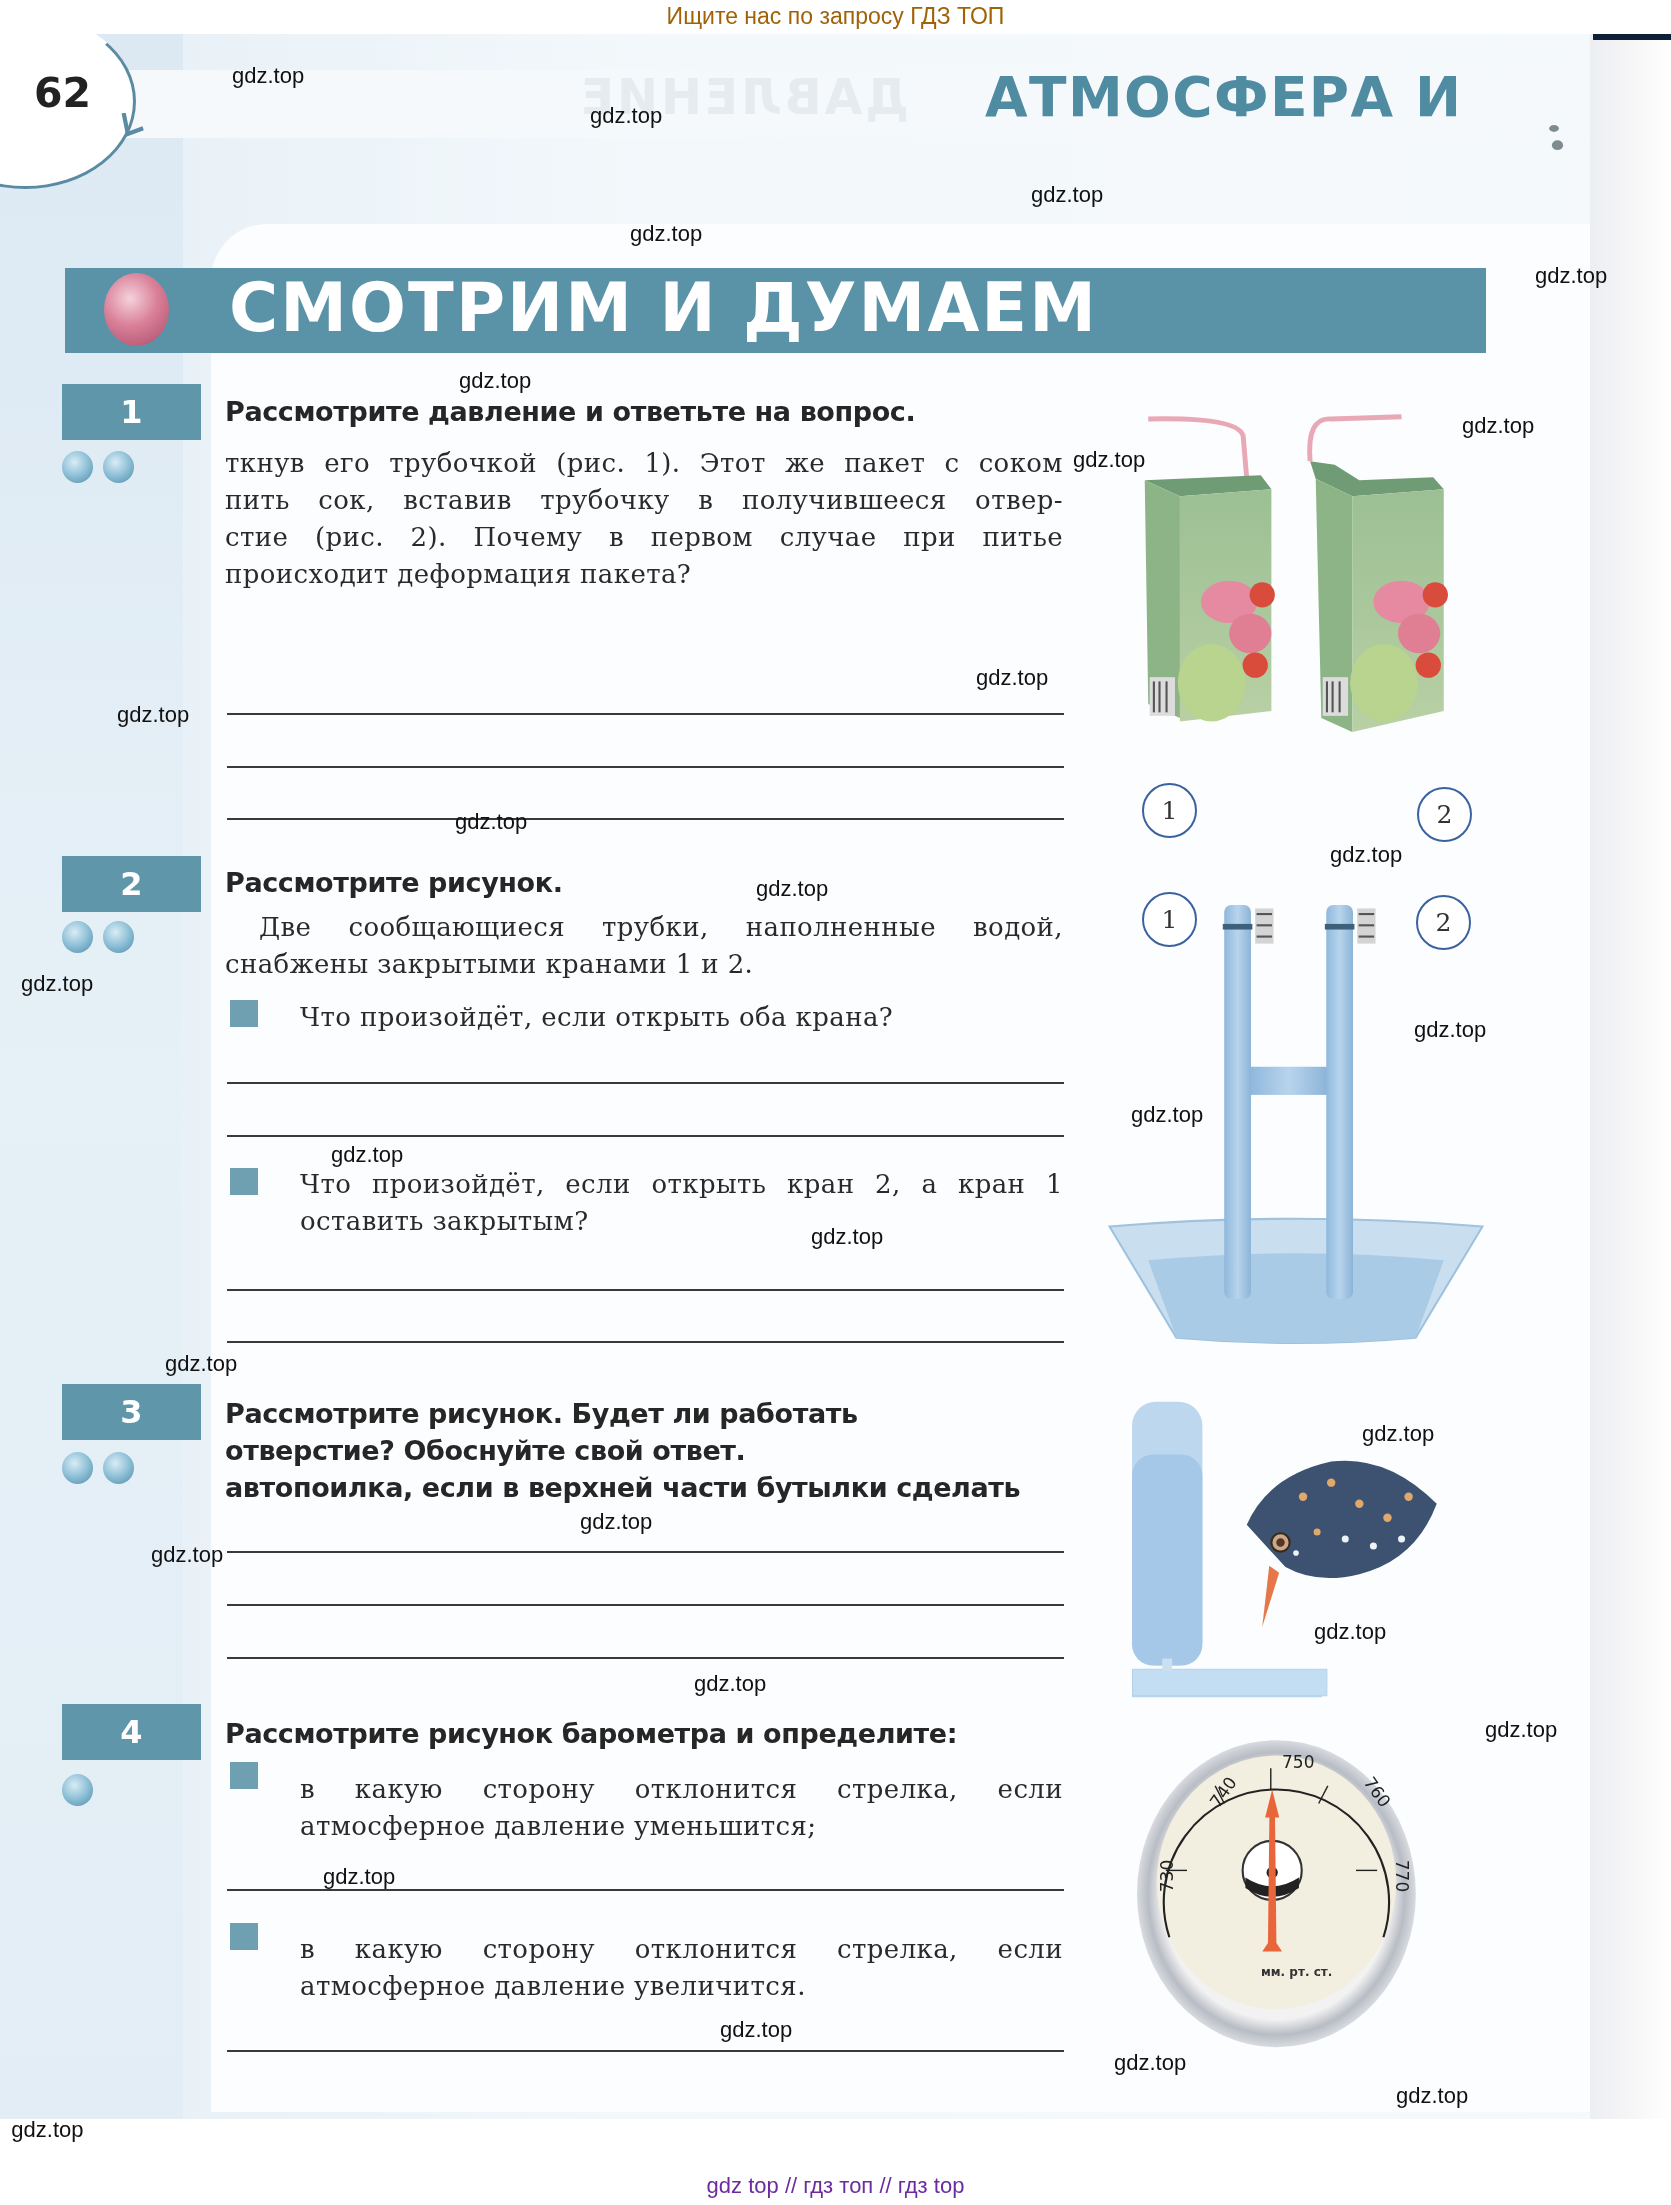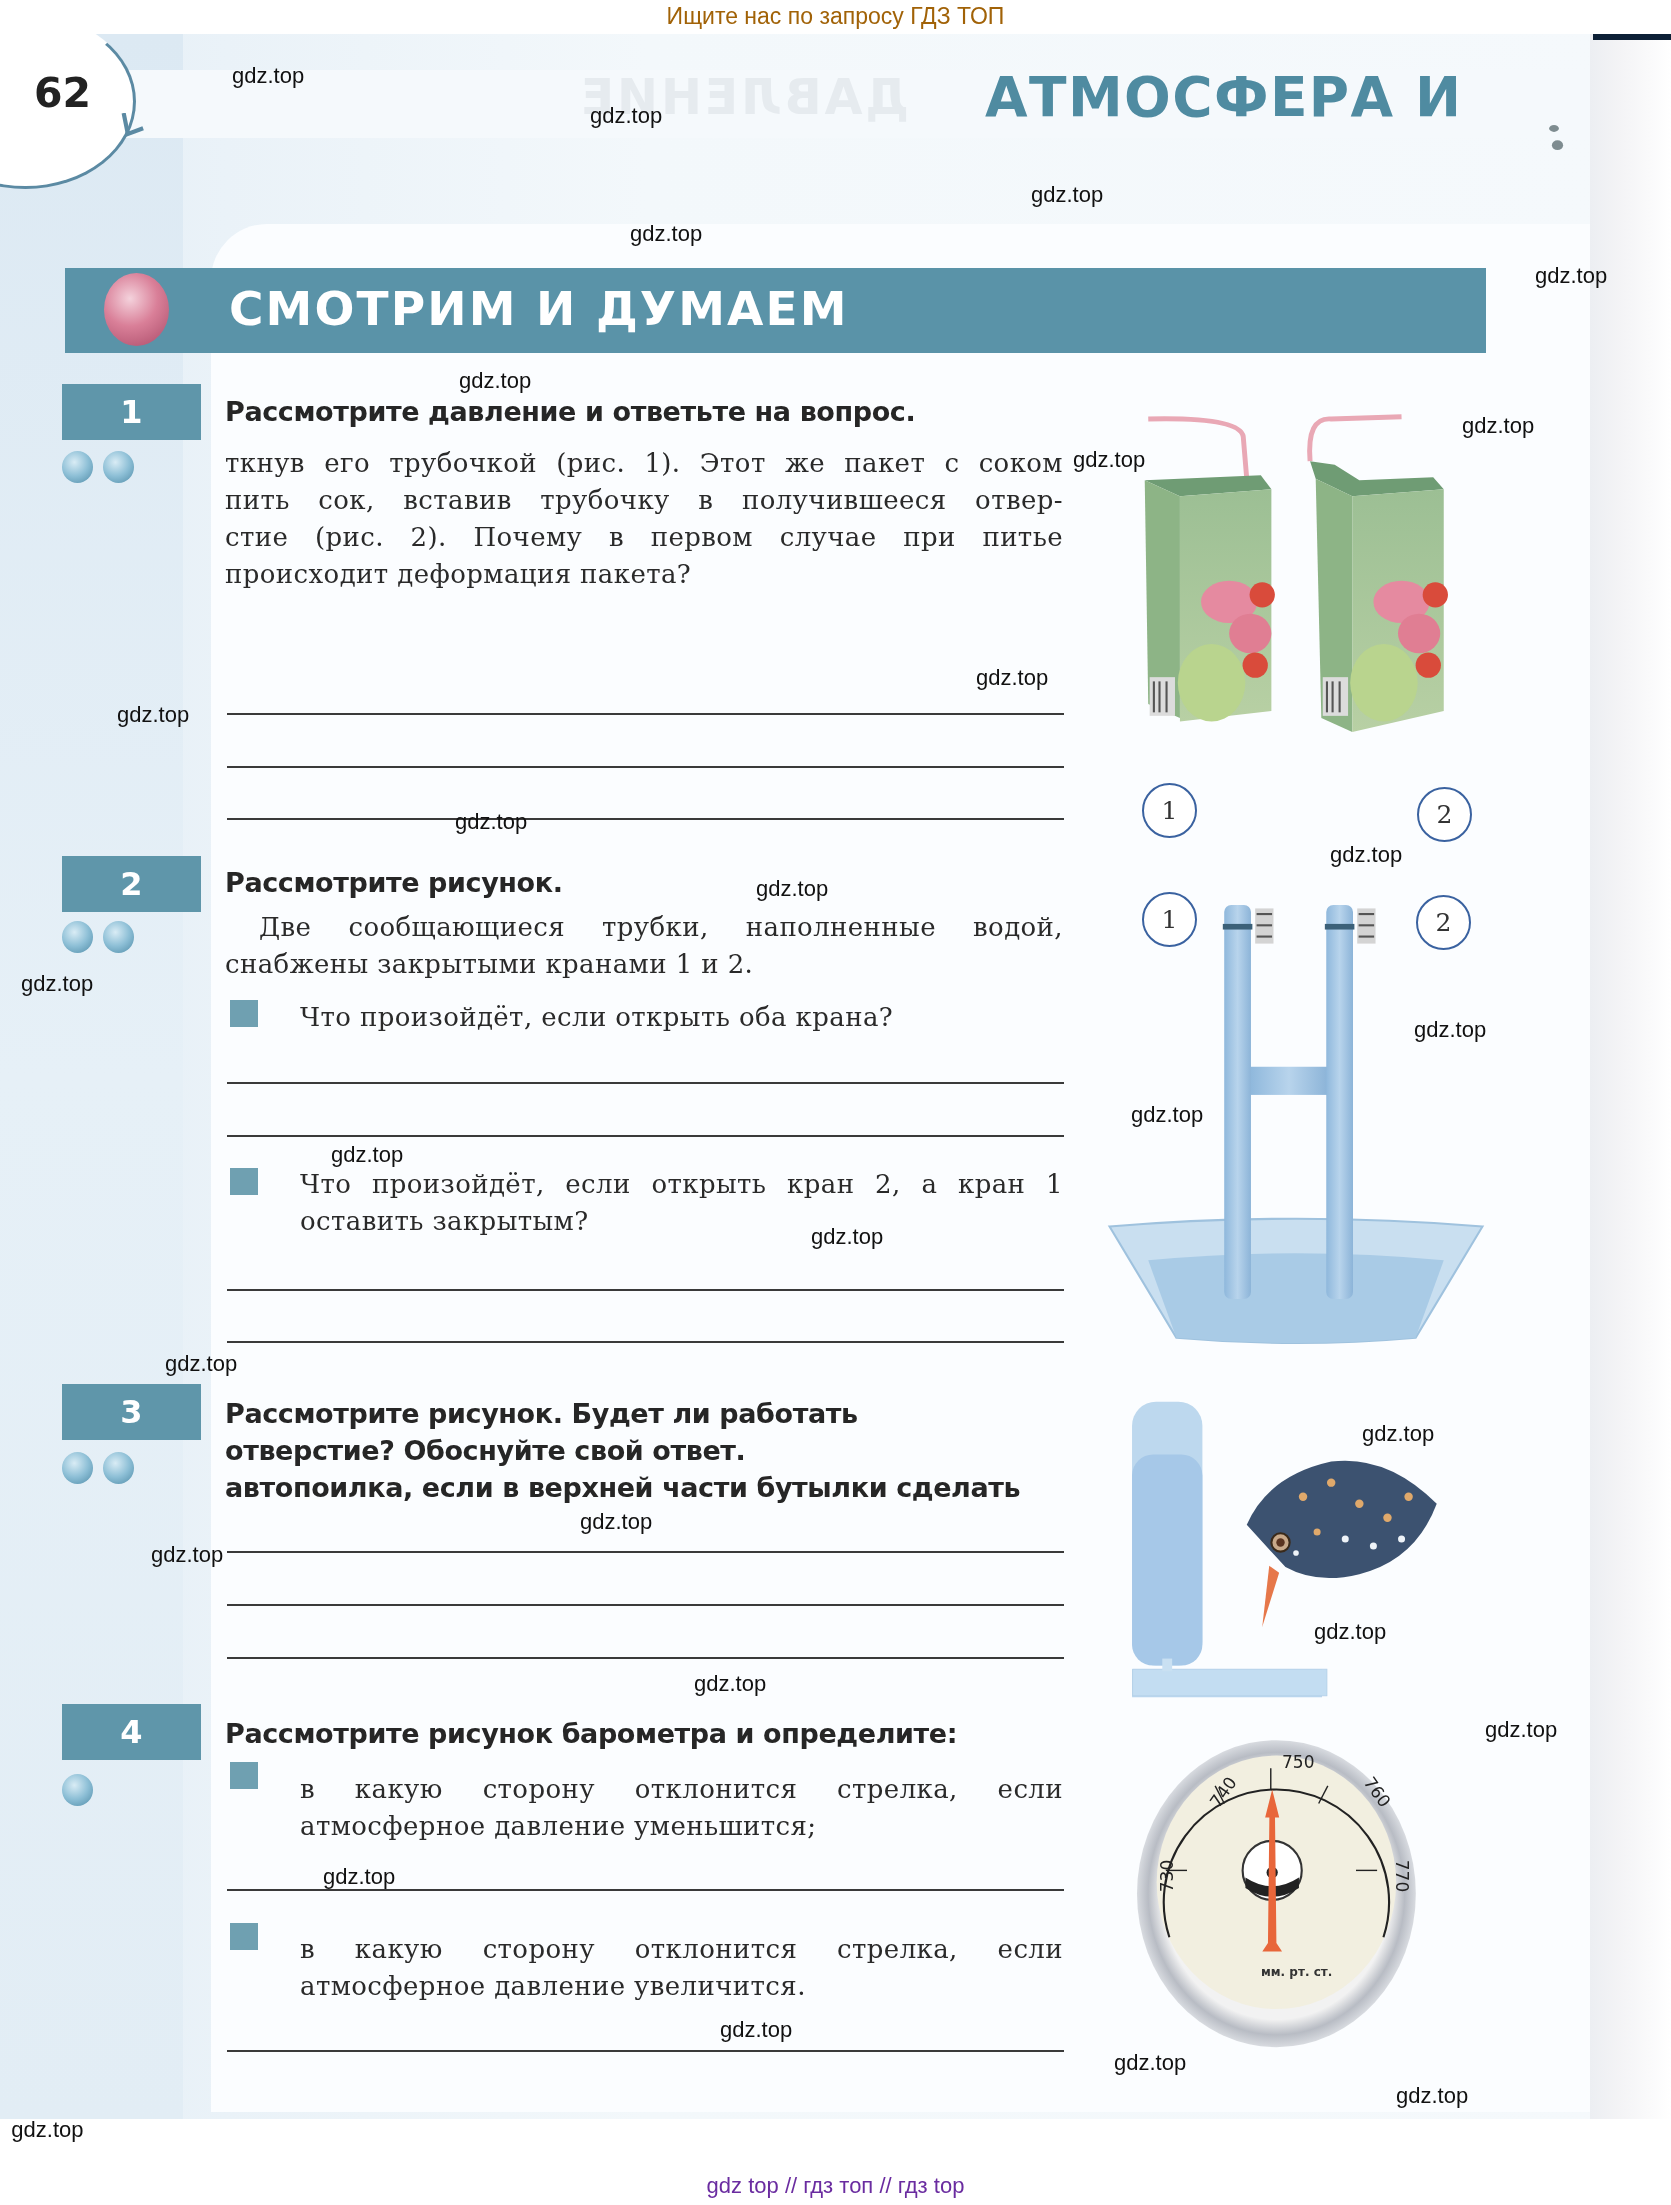--- a/index.html
+++ b/index.html
@@ -55,21 +55,21 @@
   .section-band {
     left: 65px; top: 268px; width: 1421px; height: 85px;
     background: #5a93a8;
   }
   .section-ball {
     left: 104px; top: 273px; width: 65px; height: 73px; border-radius: 50%;
     background: radial-gradient(circle at 40% 35%, #f4d2dc 0%, #d97f98 45%, #a84a67 100%);
   }
   .section-title {
     left: 229px; top: 265px; font-family: "DejaVu Sans", sans-serif; font-weight: bold;
-    font-size: 47px; color: #ffffff; letter-spacing: 2.1px; line-height: 87px;
+    font-size: 67px; color: #ffffff; letter-spacing: 2.1px; line-height: 87px;
   }
   .qnum {
     width: 139px; height: 56px; background: #5f96aa;
     color: #ffffff; font-family: "DejaVu Sans", sans-serif; font-weight: bold;
     font-size: 32px; text-align: center; line-height: 56px;
   }
   .dot {
     width: 31px; height: 32px; border-radius: 50%;
     background: radial-gradient(circle at 40% 35%, #d9ecf5 0%, #8dbfd6 50%, #4e8aa6 100%);
   }

